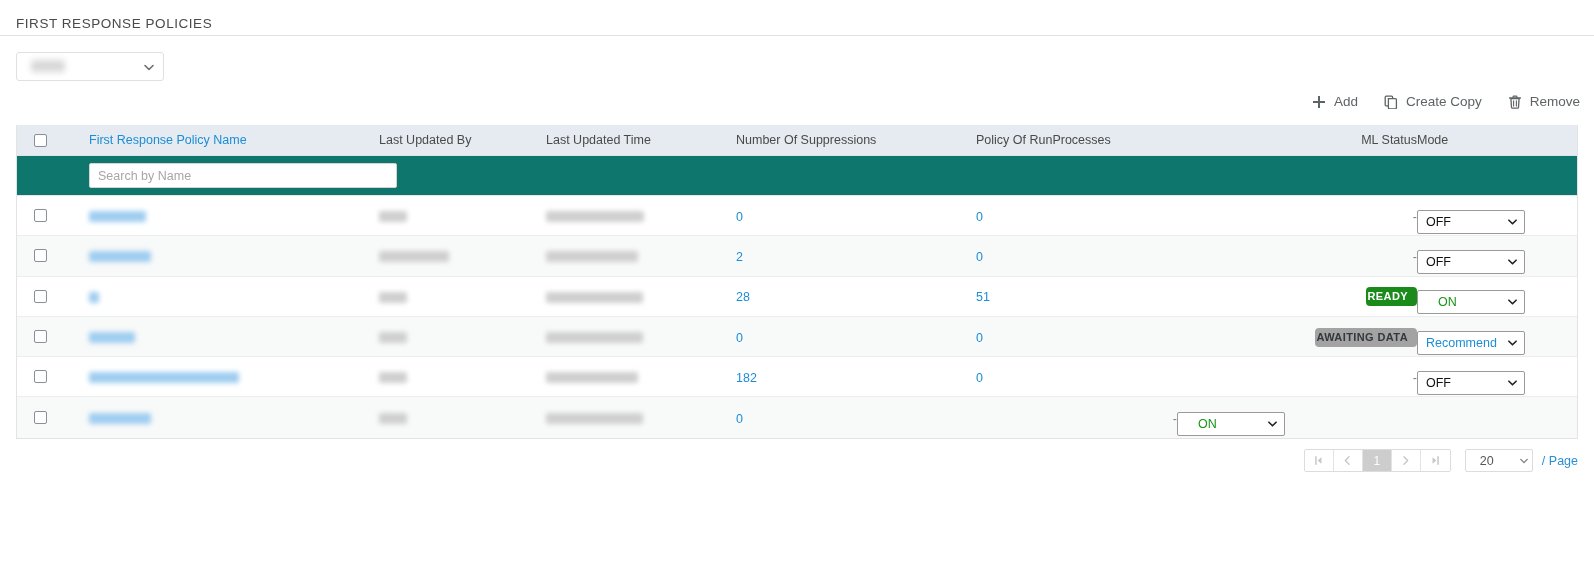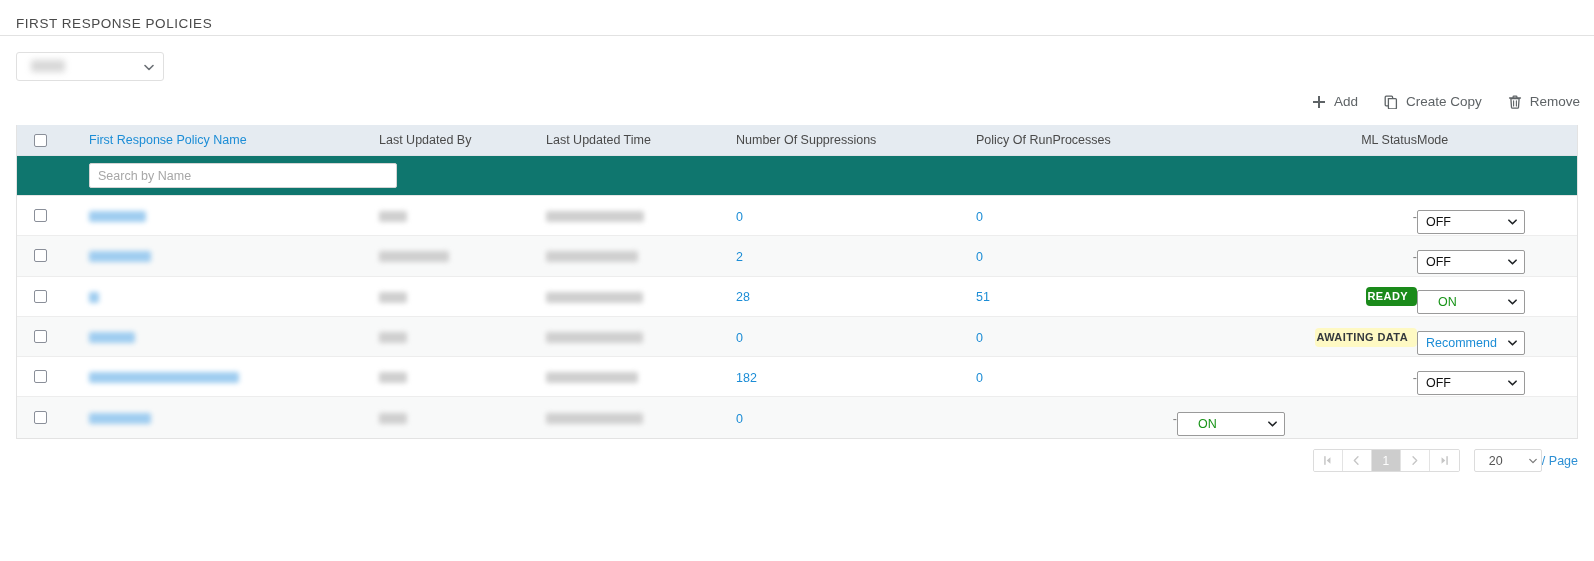--- a/index.html
+++ b/index.html
@@ -209,21 +209,21 @@
   .badge {
     display: inline-block;
     font-size: 11px;
     font-weight: 700;
     letter-spacing: .4px;
     padding: 4px 9px 4px 1px;
     border-radius: 4px;
     line-height: 1;
   }
   .badge.ready   { background: #1a8a1a; color: #ffffff; }
-  .badge.waiting { background: #fef9c3; color: #33383d; margin-left: 45px; }
+  .badge.waiting { background: #a3a3a3; color: #33383d; margin-left: 45px; }
 
   
   .mode-select {
     -webkit-appearance: none;
     appearance: none;
     width: 108px;
     height: 24px;
     border: 1px solid #9a9a9a;
     border-radius: 2px;
     background: #fff;
@@ -297,20 +297,21 @@
     font-family: "Liberation Sans", sans-serif;
     font-size: 12.5px;
     color: #555;
     padding: 0 17px 0 14px;
     box-sizing: border-box;
     outline: none;
     cursor: pointer;
   }
   .size-wrap .chev { right: 5px; width: 8px; height: 8px; }
   .per-page {
+    margin-left: 9px;
     font-size: 12.5px;
     color: #2c8fd4;
     cursor: pointer;
   }
 </style>
 </head>
 <body>
 
 <div class="page">
 

